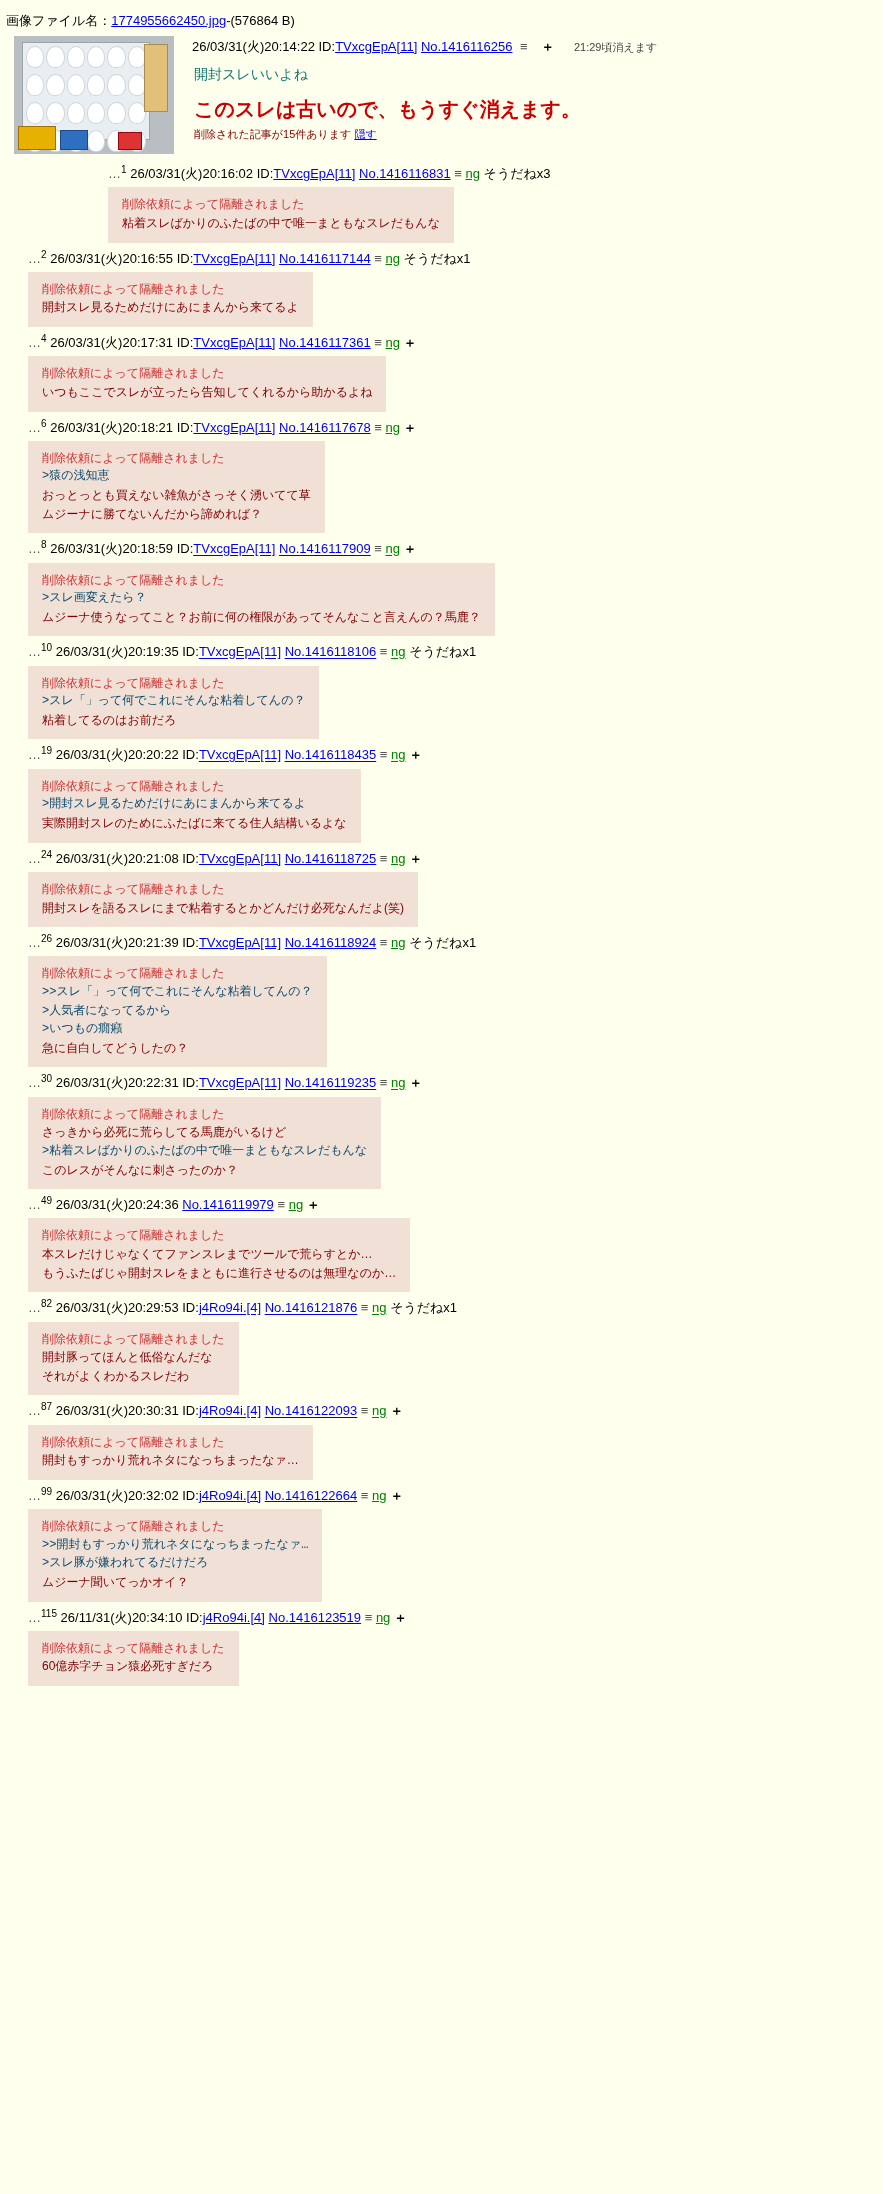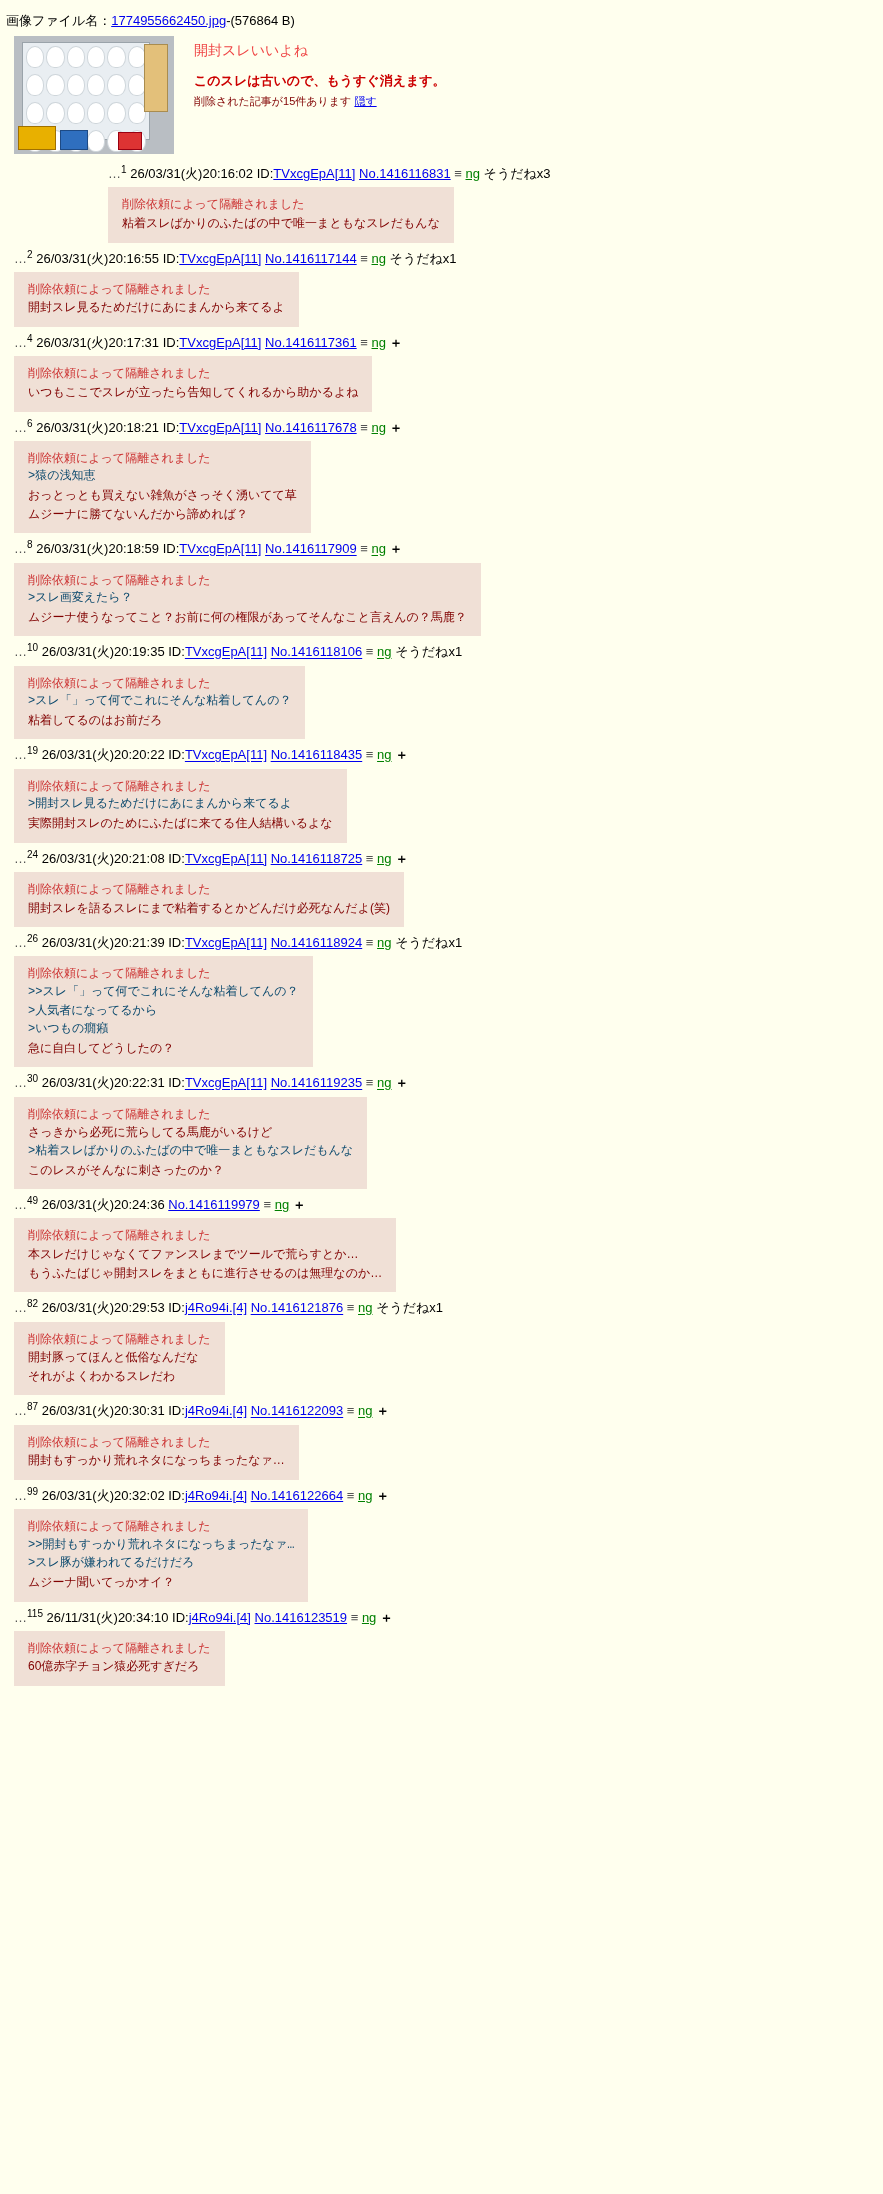--- a/index.html
+++ b/index.html
@@ -29,22 +29,22 @@
     position:relative;overflow:hidden;
   }
   .opbody{overflow:hidden;padding-left:10px;}
   .metaline{font-size:13px;color:#000;padding-top:6px;}
   .metaline .date{color:#000;}
   .metaline .idlbl{color:#000;}
   .metaline a{color:#0000ee;}
   .metaline .no{color:#0000ee;}
   .metaline .menu{color:#555;padding-left:4px;}
   .metaline .plus{color:#000;padding-left:10px;font-weight:bold;}
-  .optext{color:#ef4444;padding:10px 0 6px 2px;font-size:14px;font-family:Liberation Mono, monospace;}
-  .warn{color:#cc0000;font-weight:bold;font-size:13px;padding:6px 0 2px 2px;}
+  .optext{color:#0f766e;padding:10px 0 6px 2px;font-size:14px;font-family:Liberation Mono, monospace;}
+  .warn{color:#cc0000;font-weight:bold;font-size:20px;padding:6px 0 2px 2px;}
   .delcount{color:#800000;font-size:11px;padding:2px 8px 4px 2px;}
   .delcount a{color:#0000ee;}
 
   
   .reply{margin:6px 0 0 0;}
   .rhead{font-size:13px;color:#000;white-space:nowrap;}
   .rhead .dots{color:#555;}
   .rhead .num{font-size:10px;vertical-align:super;color:#000;}
   .rhead a{color:#0000ee;}
   .rhead .menu{color:#555;}
@@ -55,21 +55,21 @@
     background:#f0e0d6;
     display:inline-block;
     padding:8px 14px 10px 14px;
     margin-top:4px;
     color:#800000;
     font-size:12px;
     line-height:1.55;
   }
   .rbody .iso{color:#cc3333;}
   .rbody .quote{color:#0c4a6e;font-family:Liberation Mono, monospace;}
-  .indent1{margin-left:14px;}
+  .indent1{margin-left:28px;}
   .indent2{margin-left:108px;}
   .nowrapline{white-space:nowrap;}
   .time-right{color:#444;font-size:11px;padding-left:16px;}
   
   .eggs{position:absolute;left:8px;top:6px;width:126px;height:96px;background:#e9eef2;border:1px solid #9aa3aa;}
   .eggrow{display:flex;gap:2px;padding:3px 3px;}
   .egg{width:17px;height:20px;background:#fff;border-radius:50% 50% 45% 45%;border:1px solid #cfd6db;}
   .toy{position:absolute;background:#f0c000;}
   .toyA{left:4px;bottom:4px;width:36px;height:22px;background:#e8b000;border:1px solid #a07000;}
   .toyB{left:46px;bottom:4px;width:26px;height:18px;background:#2f6fbf;border:1px solid #1d4a85;}
@@ -121,20 +121,28 @@
             <div class="egg"></div>
           </div>
       </div>
       <div class="toy toyA"></div>
       <div class="toy toyB"></div>
       <div class="toy toyC"></div>
       <div class="toy toyD"></div>
     </div>
 
     <div class="opbody">
+      <div class="metaline nowrapline">
+        <span class="date">26/03/31(火)20:14:22</span>
+        <span class="idlbl">ID:</span><a href="#">TVxcgEpA[11]</a>
+        <a class="no" href="#">No.1416116256</a>
+        <span class="menu">≡</span>
+        <span class="plus">＋</span>
+        <span class="time-right">21:29頃消えます</span>
+      </div>
       <div class="optext">開封スレいいよね</div>
       <div class="warn">このスレは古いので、もうすぐ消えます。</div>
       <div class="delcount">
         <span>削除された記事が15件あります</span>
         <a href="#">隠す</a>
       </div>
     </div>
     <div style="clear:both"></div>
   </div>
 

